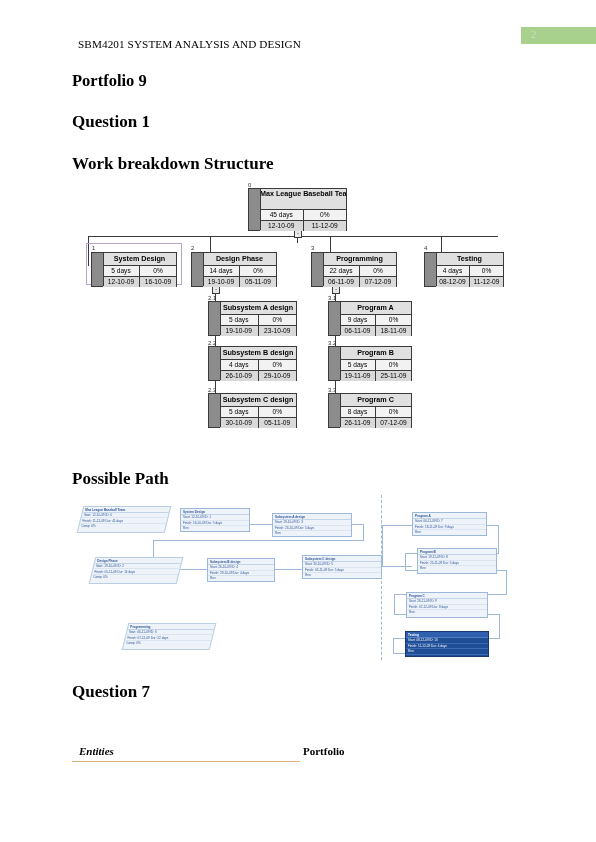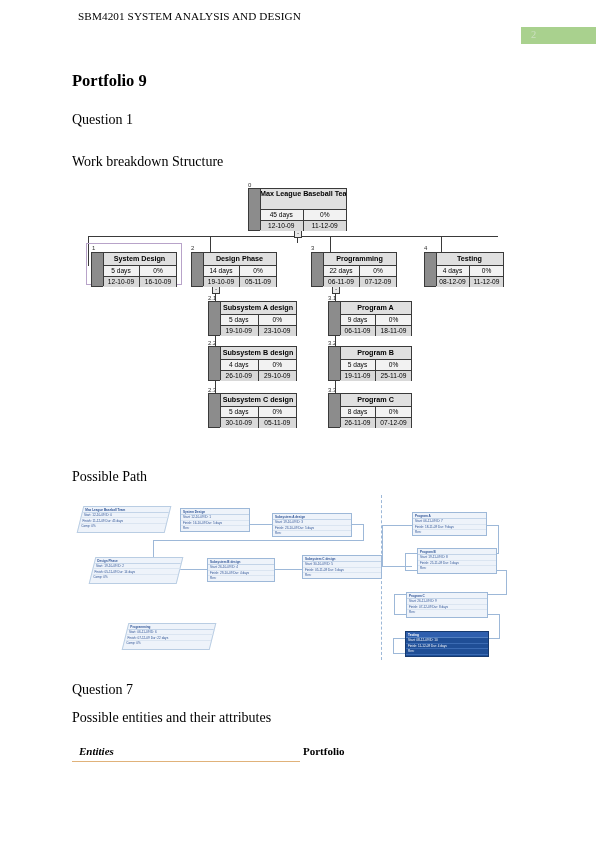--- a/index.html
+++ b/index.html
@@ -4,37 +4,37 @@
 <style>
   html,body{margin:0;padding:0;}
   body{
     width:596px;height:842px;background:#ffffff;
     font-family:"Liberation Serif", serif;
     color:#000;position:relative;overflow:hidden;
   }
   .page{position:relative;width:596px;height:842px;}
 
   
-  .hdr{position:absolute;left:0;top:10px;width:596px;height:22px;}
+  .hdr{position:absolute;left:0;top:38px;width:596px;height:22px;}
   .hdr-title{
     position:absolute;left:78px;top:0;
     font-size:11.2px;letter-spacing:.1px;white-space:nowrap;
     font-family:"Liberation Serif", serif;
   }
   .pagebadge{
     position:absolute;left:521px;top:27px;width:75px;height:17px;
     background:#a9d18e;
   }
   .pagebadge span{
     position:absolute;left:10px;top:2px;font-size:10.5px;color:#ccdfc0;
   }
 
   
   .h1{position:absolute;left:72px;font-weight:bold;font-size:16.5px;}
-  .h2{position:absolute;left:72px;font-weight:normal;font-size:14px;}
+  .h2{position:absolute;left:72px;font-weight:bold;font-size:17px;}
 
   
   .wbs{position:absolute;left:0;top:0;width:596px;height:842px;pointer-events:none;}
   .node{
     position:absolute;border:1px solid #3a3a3a;background:#e9e9e9;
     font-family:"Liberation Sans", sans-serif;box-sizing:border-box;
   }
   .node .gutter{
     position:absolute;left:0;top:0;bottom:0;width:11px;
     background:#8c8c8c;border-right:1px solid #3a3a3a;
@@ -108,21 +108,20 @@
   </div>
   <div class="pagebadge" style="background: rgb(169, 209, 142);">
     <span>2</span>
   </div>
 
   <div class="h1" style="top:71px;">Portfolio 9</div>
   <div class="h2" style="top:112px;">Question 1</div>
   <div class="h2" style="top:154px;">Work breakdown Structure</div>
   <div class="h2" style="top:469px;">Possible Path</div>
   <div class="h2" style="top:682px;">Question 7</div>
-  <div class="h2" style="top:710px;">Possible entities and their attributes</div>
 
   <div class="wbs">
 
     <div class="ln" style="left:297px;top:230px;width:1px;height:13px;"></div>
     <div class="ln" style="left:88px;top:236px;width:410px;height:1px;"></div>
     <div class="ln" style="left:88px;top:236px;width:1px;height:30px;"></div>
     <div class="ln" style="left:210px;top:236px;width:1px;height:17px;"></div>
     <div class="ln" style="left:330px;top:236px;width:1px;height:17px;"></div>
     <div class="ln" style="left:441px;top:236px;width:1px;height:30px;"></div>
     <div class="ln" style="left:441px;top:266px;width:14px;height:1px;"></div>

